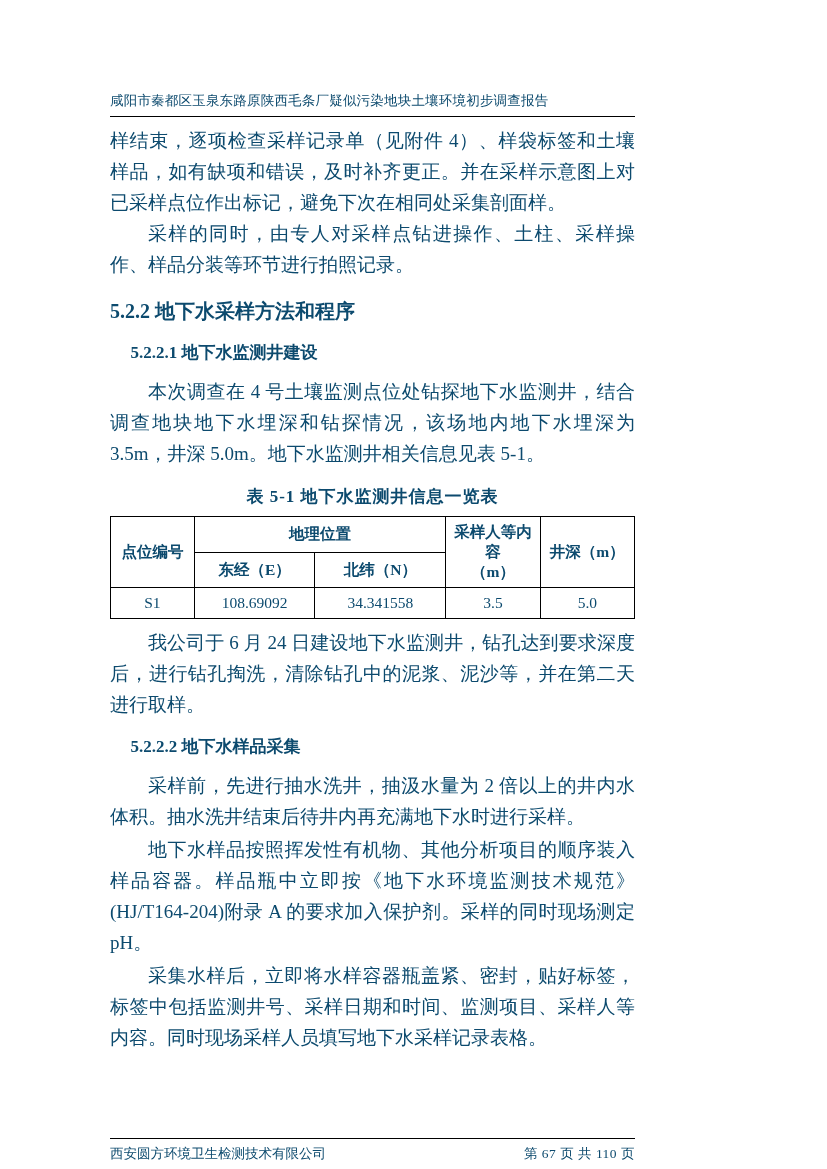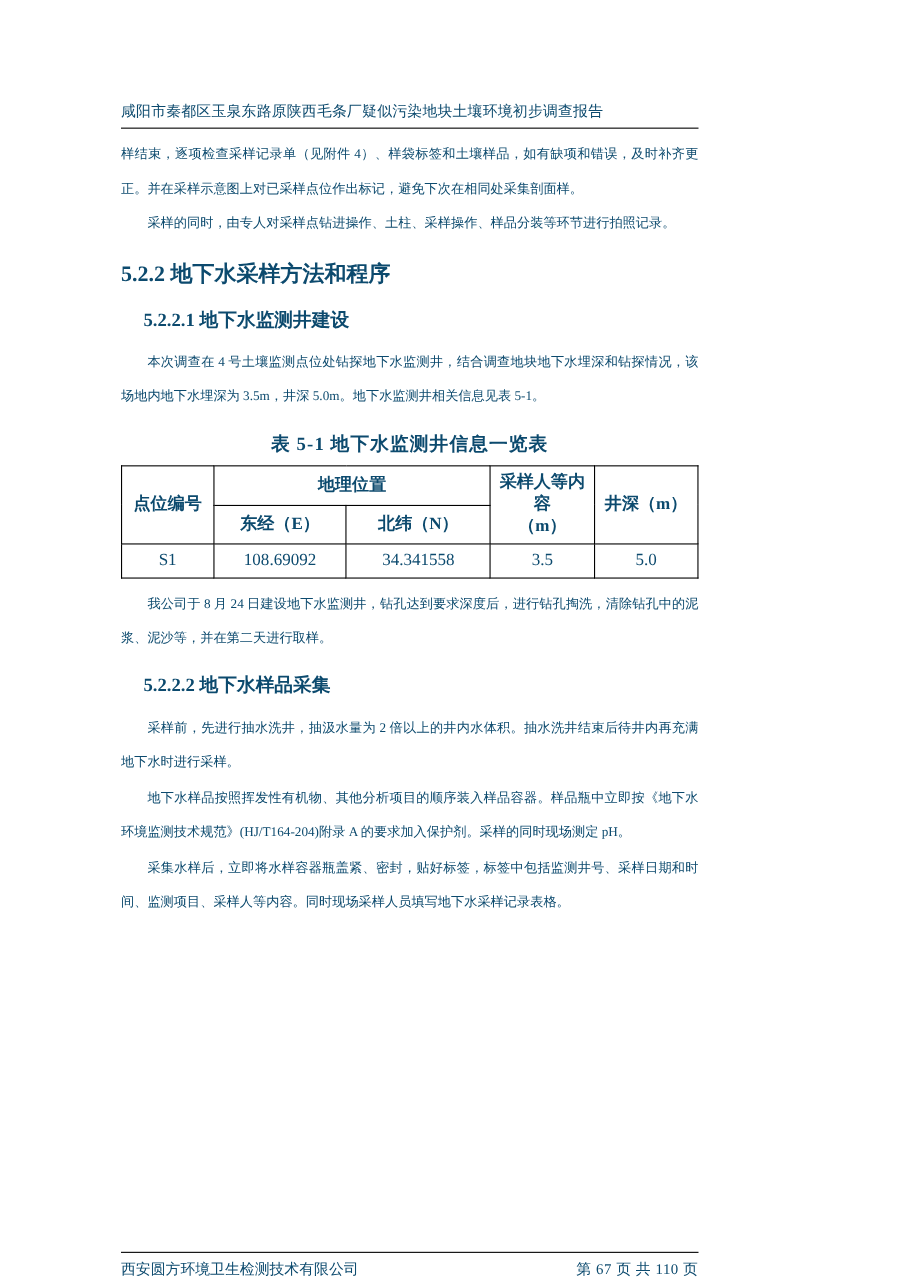--- a/index.html
+++ b/index.html
@@ -26,21 +26,21 @@
     bottom: 60px;
   }
   .header {
     font-size: 13.5px;
     letter-spacing: 0.2px;
     padding-bottom: 6px;
     border-bottom: 1.2px solid #000;
     white-space: nowrap;
   }
   .body-text {
-    font-size: 12px;
+    font-size: 19px;
     line-height: 31px;
     text-align: justify;
     text-justify: inter-ideograph;
     margin-top: 8px;
   }
   p {
     margin: 0;
   }
   .indent2 {
     text-indent: 2em;
@@ -156,21 +156,21 @@
           <td>S1</td>
           <td class="num">108.69092</td>
           <td class="num">34.341558</td>
           <td class="num">3.5</td>
           <td class="num">5.0</td>
         </tr>
       </tbody>
     </table>
 
     <div class="body-text">
-      <p class="indent2">我公司于 8 月 24 日建设地下水监测井，钻孔达到要求深度后，进行钻孔掏洗，清除钻孔中的泥浆、泥沙等，并在第二天进行取样。</p>
+      <p class="indent2">我公司于 6 月 24 日建设地下水监测井，钻孔达到要求深度后，进行钻孔掏洗，清除钻孔中的泥浆、泥沙等，并在第二天进行取样。</p>
     </div>
 
     <h3 class="sub">5.2.2.2  地下水样品采集</h3>
 
     <div class="body-text">
       <p class="indent2">采样前，先进行抽水洗井，抽汲水量为 2 倍以上的井内水体积。抽水洗井结束后待井内再充满地下水时进行采样。</p>
       <div class="para-gap"></div>
       <p class="indent2">地下水样品按照挥发性有机物、其他分析项目的顺序装入样品容器。样品瓶中立即按《地下水环境监测技术规范》(HJ/T164-204)附录 A 的要求加入保护剂。采样的同时现场测定 pH。</p>
       <div class="para-gap"></div>
       <p class="indent2">采集水样后，立即将水样容器瓶盖紧、密封，贴好标签，标签中包括监测井号、采样日期和时间、监测项目、采样人等内容。同时现场采样人员填写地下水采样记录表格。</p>

